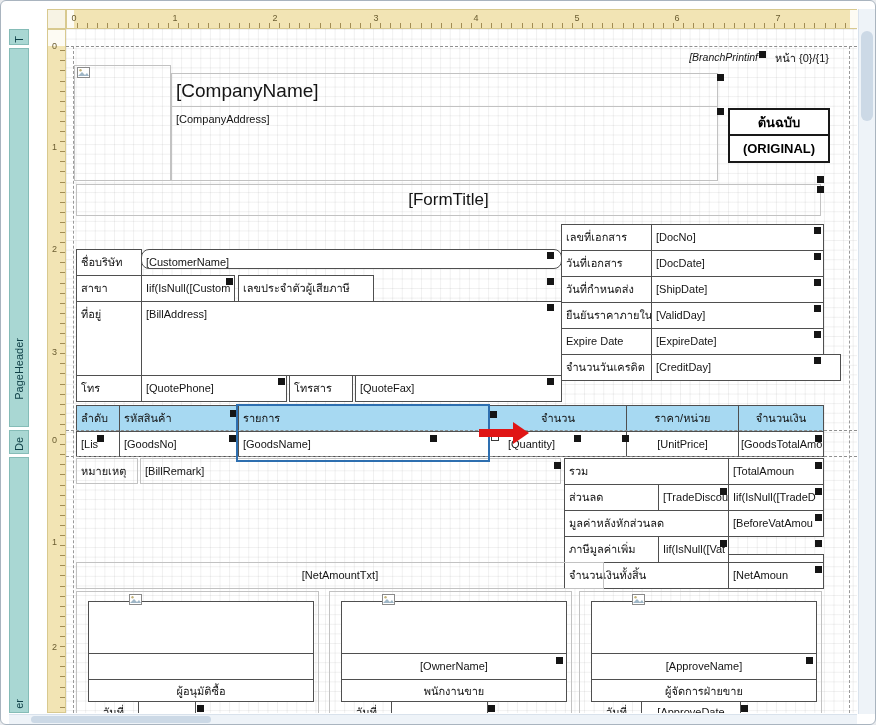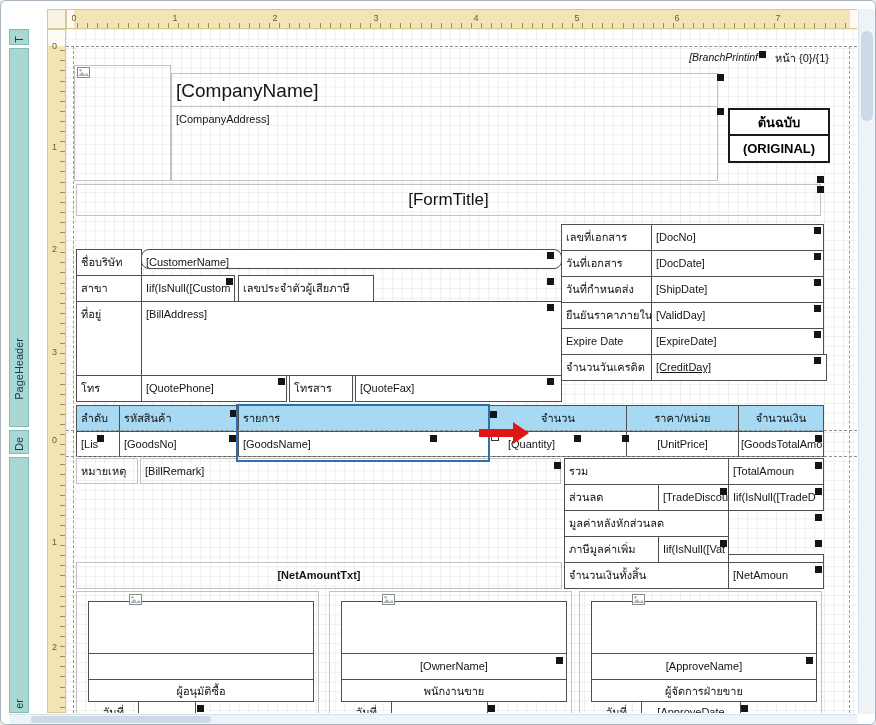--- a/index.html
+++ b/index.html
@@ -131,21 +131,21 @@
     <div class="cell bd" style="left:495px;top:247px;width:91px;height:27px;">วันที่กำหนดส่ง</div>
     <div class="cell bd" style="left:585px;top:247px;width:173px;height:27px;">[ShipDate]</div>
     <div class="tag" style="left:748px;top:250px"></div>
     <div class="cell bd" style="left:495px;top:273px;width:91px;height:27px;">ยืนยันราคาภายใน</div>
     <div class="cell bd" style="left:585px;top:273px;width:173px;height:27px;">[ValidDay]</div>
     <div class="tag" style="left:748px;top:276px"></div>
     <div class="cell bd" style="left:495px;top:299px;width:91px;height:27px;">Expire Date</div>
     <div class="cell bd" style="left:585px;top:299px;width:173px;height:27px;">[ExpireDate]</div>
     <div class="tag" style="left:748px;top:302px"></div>
     <div class="cell bd" style="left:495px;top:325px;width:91px;height:27px;">จำนวนวันเครดิต</div>
-    <div class="cell bd" style="left:585px;top:325px;width:176px;height:27px;text-decoration:underline;">[CreditDay]</div>
+    <div class="cell bd" style="left:585px;top:325px;width:190px;height:27px;">[CreditDay]</div>
     <div class="tag" style="left:748px;top:328px"></div>
 
     <div class="cell bd" style="left:10px;top:220px;width:66px;height:27px;">ชื่อบริษัท</div>
     <div class="cell bd" style="left:75px;top:220px;width:421px;height:20px;border-radius:8px;">[CustomerName]</div>
     <div class="tag" style="left:481px;top:223px"></div>
 
     <div class="cell bd" style="left:10px;top:246px;width:66px;height:27px;">สาขา</div>
     <div class="cell bd" style="left:75px;top:246px;width:94px;height:27px;">Iif(IsNull([Custom</div>
     <div class="tag" style="left:160px;top:249px"></div>
     <div class="cell bd" style="left:172px;top:246px;width:136px;height:27px;">เลขประจำตัวผู้เสียภาษี</div>
@@ -198,33 +198,34 @@
     <div class="cell bd" style="left:662px;top:429px;width:96px;height:27px;">[TotalAmoun</div>
     <div class="tag" style="left:749px;top:433px"></div>
 
     <div class="cell bd" style="left:498px;top:455px;width:95px;height:27px;">ส่วนลด</div>
     <div class="cell bd" style="left:592px;top:455px;width:71px;height:27px;">[TradeDiscou</div>
     <div class="tag" style="left:654px;top:459px"></div>
     <div class="cell bd" style="left:662px;top:455px;width:96px;height:27px;">Iif(IsNull([TradeD</div>
     <div class="tag" style="left:749px;top:459px"></div>
 
     <div class="cell bd" style="left:498px;top:481px;width:165px;height:27px;">มูลค่าหลังหักส่วนลด</div>
+    <div class="cell bd" style="left:662px;top:481px;width:96px;height:27px;">[BeforeVatAmou</div>
     <div class="tag" style="left:749px;top:485px"></div>
 
     <div class="cell bd" style="left:498px;top:507px;width:95px;height:27px;">ภาษีมูลค่าเพิ่ม</div>
     <div class="cell bd" style="left:592px;top:507px;width:71px;height:27px;">Iif(IsNull([Vat</div>
     <div class="tag" style="left:654px;top:511px"></div>
     <div class="cell bd" style="left:662px;top:507px;width:96px;height:27px;margin-top:18px;">Iif([VatRate] &gt; </div>
     <div class="tag" style="left:749px;top:511px"></div>
 
     <div class="cell bd" style="left:498px;top:533px;width:165px;height:27px;">จำนวนเงินทั้งสิ้น</div>
     <div class="cell bd" style="left:662px;top:533px;width:96px;height:27px;">[NetAmoun</div>
     <div class="tag" style="left:749px;top:537px"></div>
 
-    <div class="cell bf ctr" style="left:10px;top:533px;width:486px;height:27px;font-weight:bold;">[NetAmountTxt]</div>
+    <div class="cell bf ctr" style="left:10px;top:533px;width:528px;height:27px;font-weight:normal;">[NetAmountTxt]</div>
 
     <div class="cell bf" style="left:10px;top:562px;width:243px;height:124px;"></div>
     <div class="imgicon" style="left:63px;top:565px">
       <svg width="13" height="11" viewBox="0 0 13 11">
           <rect x="0.5" y="0.5" width="12" height="10" fill="#ffffff" stroke="#8a8a8a"></rect>
           <circle cx="3.5" cy="3.2" r="1.2" fill="#c2b27a"></circle>
           <path d="M1 9 L5 5 L8 8 L10 6 L12 9 Z" fill="#9fb6c6"></path>
         </svg>
     </div>
     <div class="cell bd" style="left:22px;top:572px;width:226px;height:53px;"></div>

